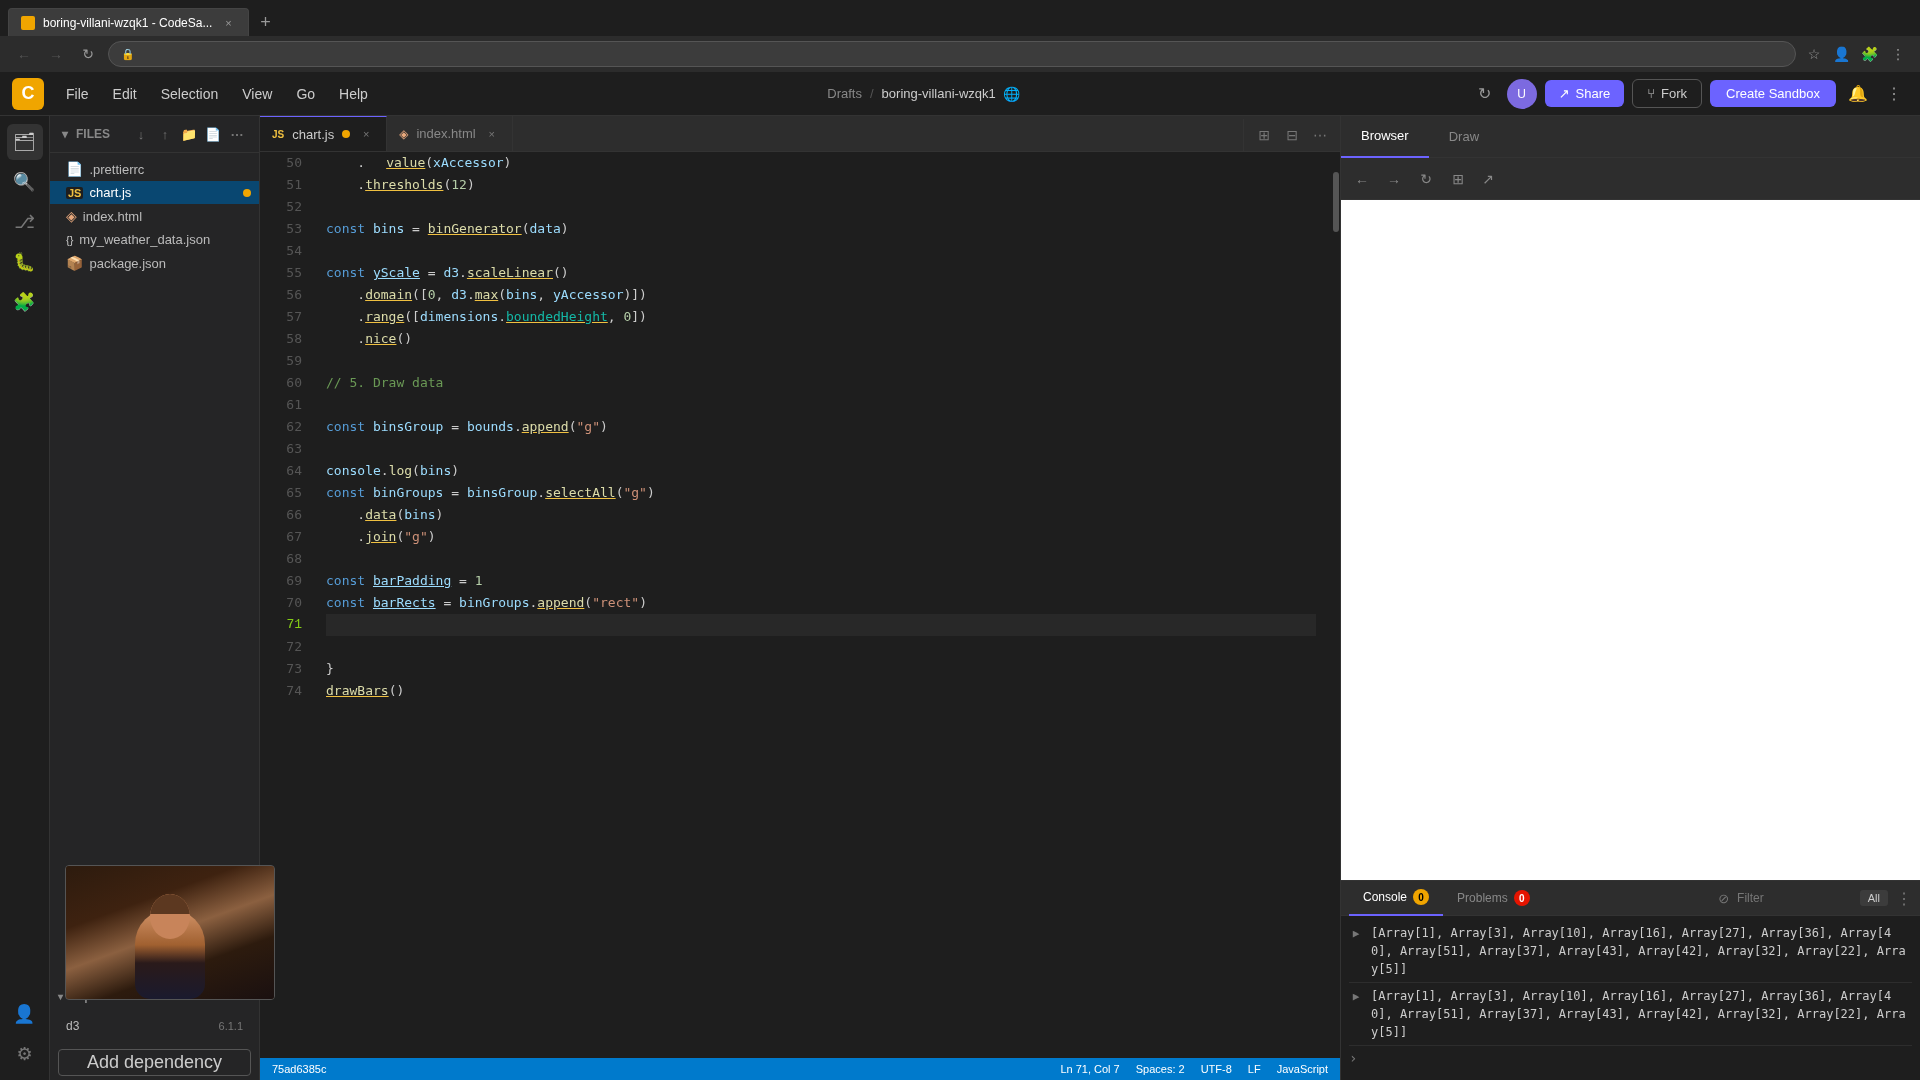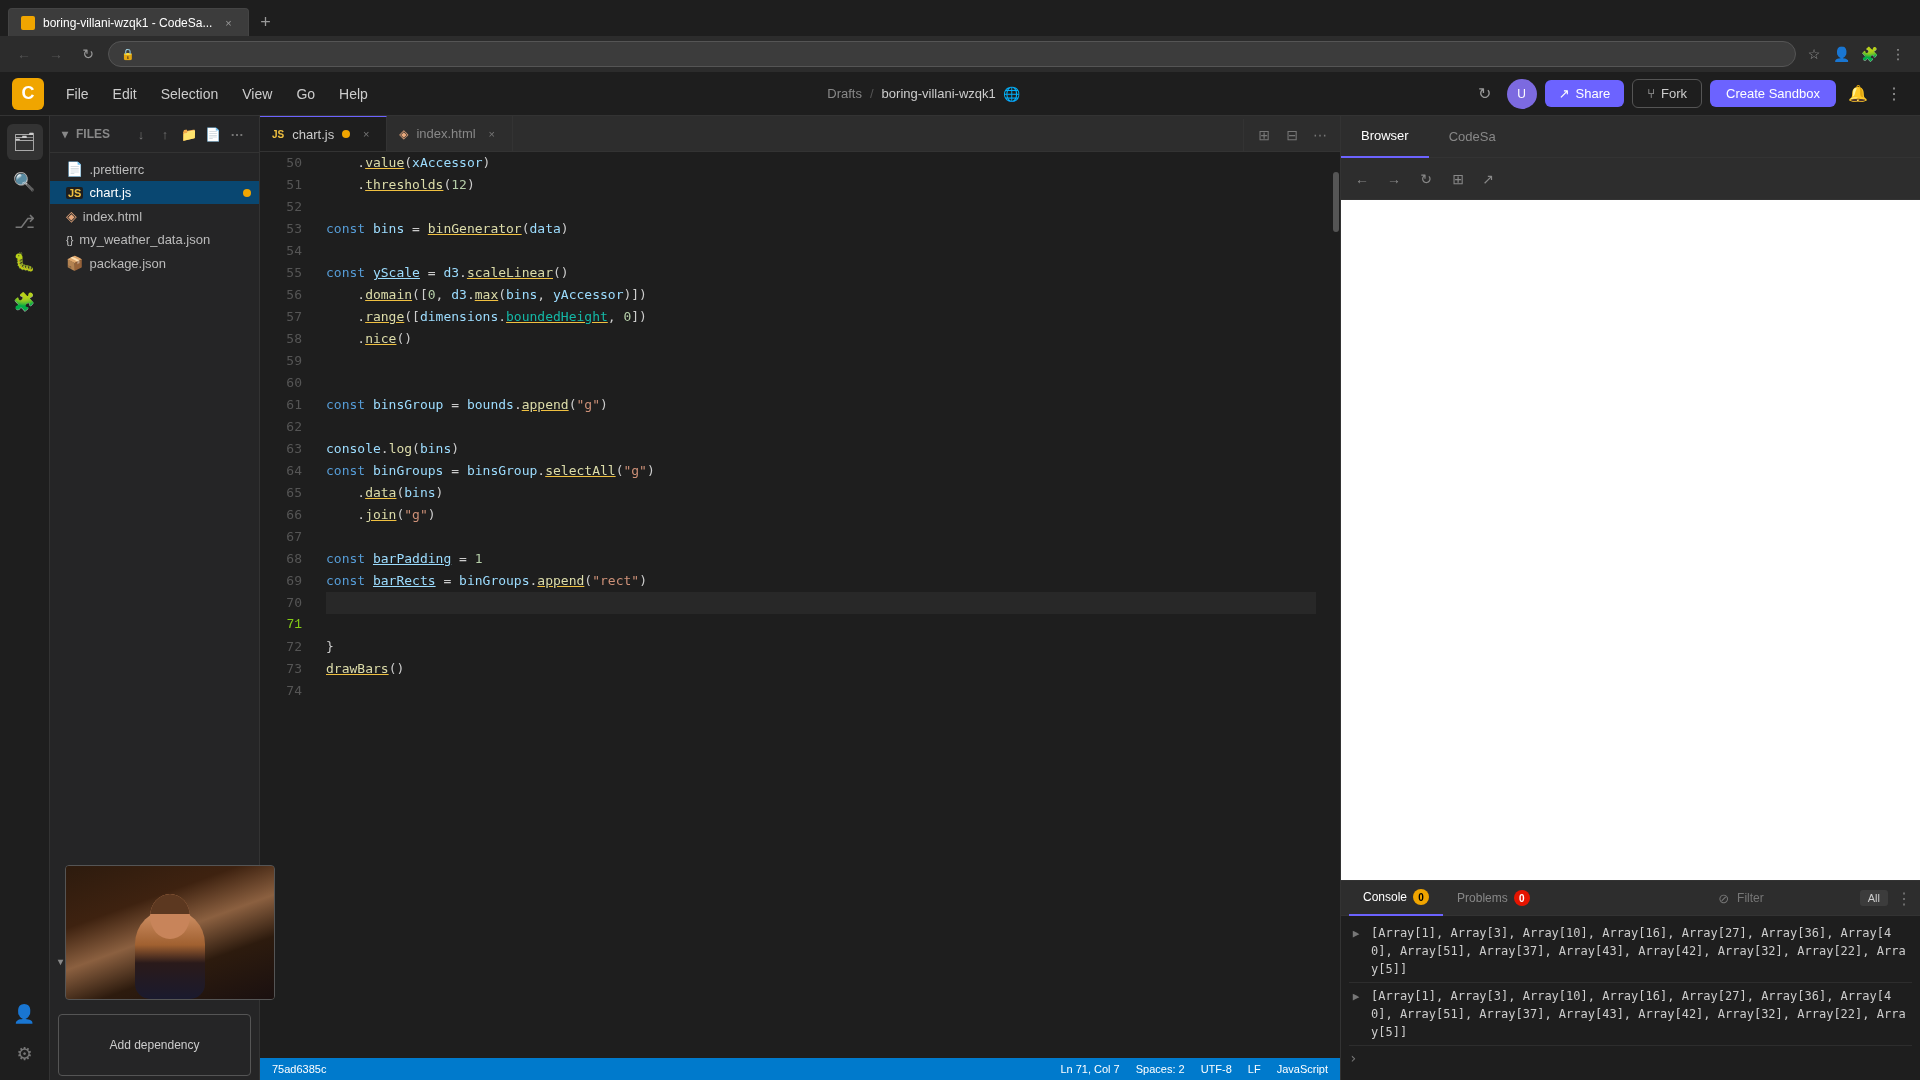--- a/index.html
+++ b/index.html
@@ -61,21 +61,21 @@
     .file-item.active { background: #094771; color: #fff; }
     .file-icon { font-size: 14px; flex-shrink: 0; }
     .file-name { flex: 1; }
     .file-dot { width: 8px; height: 8px; border-radius: 50%; background: #f0a500; flex-shrink: 0; }
     .section-header { display: flex; align-items: center; padding: 8px 8px 4px 8px; cursor: pointer; font-size: 12px; color: #888; font-weight: 600; }
     .section-chevron { margin-right: 6px; font-size: 10px; }
     .deps-section { padding: 8px; }
     .dep-item { display: flex; align-items: center; padding: 4px 8px; font-size: 12px; color: #bbb; gap: 8px; }
     .dep-name { flex: 1; }
     .dep-version { color: #777; font-size: 11px; }
-    .add-dep-btn { margin: 4px 8px; padding: 23px 12px; background: transparent; border: 1px solid #555; color: #ccc; font-size: 12px; cursor: pointer; border-radius: 4px; text-align: center; }
+    .add-dep-btn { margin: 4px 8px; padding: 2px 12px; background: transparent; border: 1px solid #555; color: #ccc; font-size: 18px; cursor: pointer; border-radius: 4px; text-align: center; }
 
     
     .editor-area { flex: 1; display: flex; flex-direction: column; background: #1e1e1e; min-width: 0; }
     .editor-tabs { height: 36px; background: #2d2d2d; display: flex; align-items: flex-end; border-bottom: 1px solid #333; }
     .editor-tab { display: flex; align-items: center; height: 35px; padding: 0 12px; gap: 8px; font-size: 13px; color: #888; cursor: pointer; border-right: 1px solid #333; background: #2d2d2d; }
     .editor-tab.active { background: #1e1e1e; color: #ccc; border-top: 1px solid #6c63ff; }
     .editor-tab-icon { font-size: 12px; }
     .editor-tab-close { width: 16px; height: 16px; display: flex; align-items: center; justify-content: center; border-radius: 50%; font-size: 11px; color: #777; }
     .tab-modified { width: 8px; height: 8px; border-radius: 50%; background: #f0a500; }
     .editor-toolbar { height: 32px; background: #2d2d2d; display: flex; align-items: center; padding: 0 8px; gap: 4px; border-bottom: 1px solid #333; }
@@ -310,21 +310,21 @@
             <div class="line-number">69</div>
             <div class="line-number">70</div>
             <div class="line-number active">71</div>
             <div class="line-number">72</div>
             <div class="line-number">73</div>
             <div class="line-number">74</div>
           </div>
           <div class="code-content">
 
             <div class="code-line">
-              <span class="punc">    .</span><span class="method" style="text-decoration:underline;text-decoration-color:#f0c040;">value</span><span class="punc">(</span><span class="var">xAccessor</span><span class="punc">)</span>
+              <span class="punc">    .</span><span class="method" style="text-decoration:underline;text-decoration-color:#f0c040;margin-left:21px;">value</span><span class="punc">(</span><span class="var">xAccessor</span><span class="punc">)</span>
             </div>
 
             <div class="code-line">
               <span class="punc">    .</span><span class="method" style="text-decoration:underline;text-decoration-color:#f0c040;">thresholds</span><span class="punc">(</span><span class="num">12</span><span class="punc">)</span>
             </div>
 
             <div class="code-line">&nbsp;</div>
 
             <div class="code-line">
               <span class="kw2">const</span><span class="punc"> </span><span class="var">bins</span><span class="punc"> = </span><span class="fn" style="text-decoration:underline;text-decoration-color:#f0c040;">binGenerator</span><span class="punc">(</span><span class="var">data</span><span class="punc">)</span>
@@ -343,20 +343,23 @@
             <div class="code-line">
               <span class="punc">    .</span><span class="method" style="text-decoration:underline;text-decoration-color:#f0c040;">range</span><span class="punc">([</span><span class="var">dimensions</span><span class="punc">.</span><span class="prop" style="text-decoration:underline;text-decoration-color:#f0c040;">boundedHeight</span><span class="punc">, </span><span class="num">0</span><span class="punc">])</span>
             </div>
 
             <div class="code-line">
               <span class="punc">    .</span><span class="method" style="text-decoration:underline;text-decoration-color:#f0c040;">nice</span><span class="punc">()</span>
             </div>
 
             <div class="code-line">&nbsp;</div>
 
+            <div class="code-line">
+              <span class="comment">// 5. Draw data</span>
+            </div>
 
             <div class="code-line">&nbsp;</div>
 
             <div class="code-line">
               <span class="kw2">const</span><span class="punc"> </span><span class="var">binsGroup</span><span class="punc"> = </span><span class="var">bounds</span><span class="punc">.</span><span class="fn" style="text-decoration:underline;text-decoration-color:#f0c040;">append</span><span class="punc">(</span><span class="str">"g"</span><span class="punc">)</span>
             </div>
 
             <div class="code-line">&nbsp;</div>
 
             <div class="code-line">
@@ -410,21 +413,21 @@
         <span class="status-item">Spaces: 2</span>
         <span class="status-item">UTF-8</span>
         <span class="status-item">LF</span>
         <span class="status-item">JavaScript</span>
       </div>
     </div>
 
     <div class="right-panel">
       <div class="right-panel-tabs">
         <div class="right-tab active">Browser</div>
-        <div class="right-tab">CodeSa</div>
+        <div class="right-tab">Draw</div>
       </div>
       <div class="browser-nav">
         <span class="browser-nav-btn">←</span>
         <span class="browser-nav-btn">→</span>
         <span class="browser-nav-btn">↻</span>
         <div class="browser-actions">
           <span class="browser-action-btn">⊞</span>
           <span class="browser-action-btn">↗</span>
         </div>
       </div>

